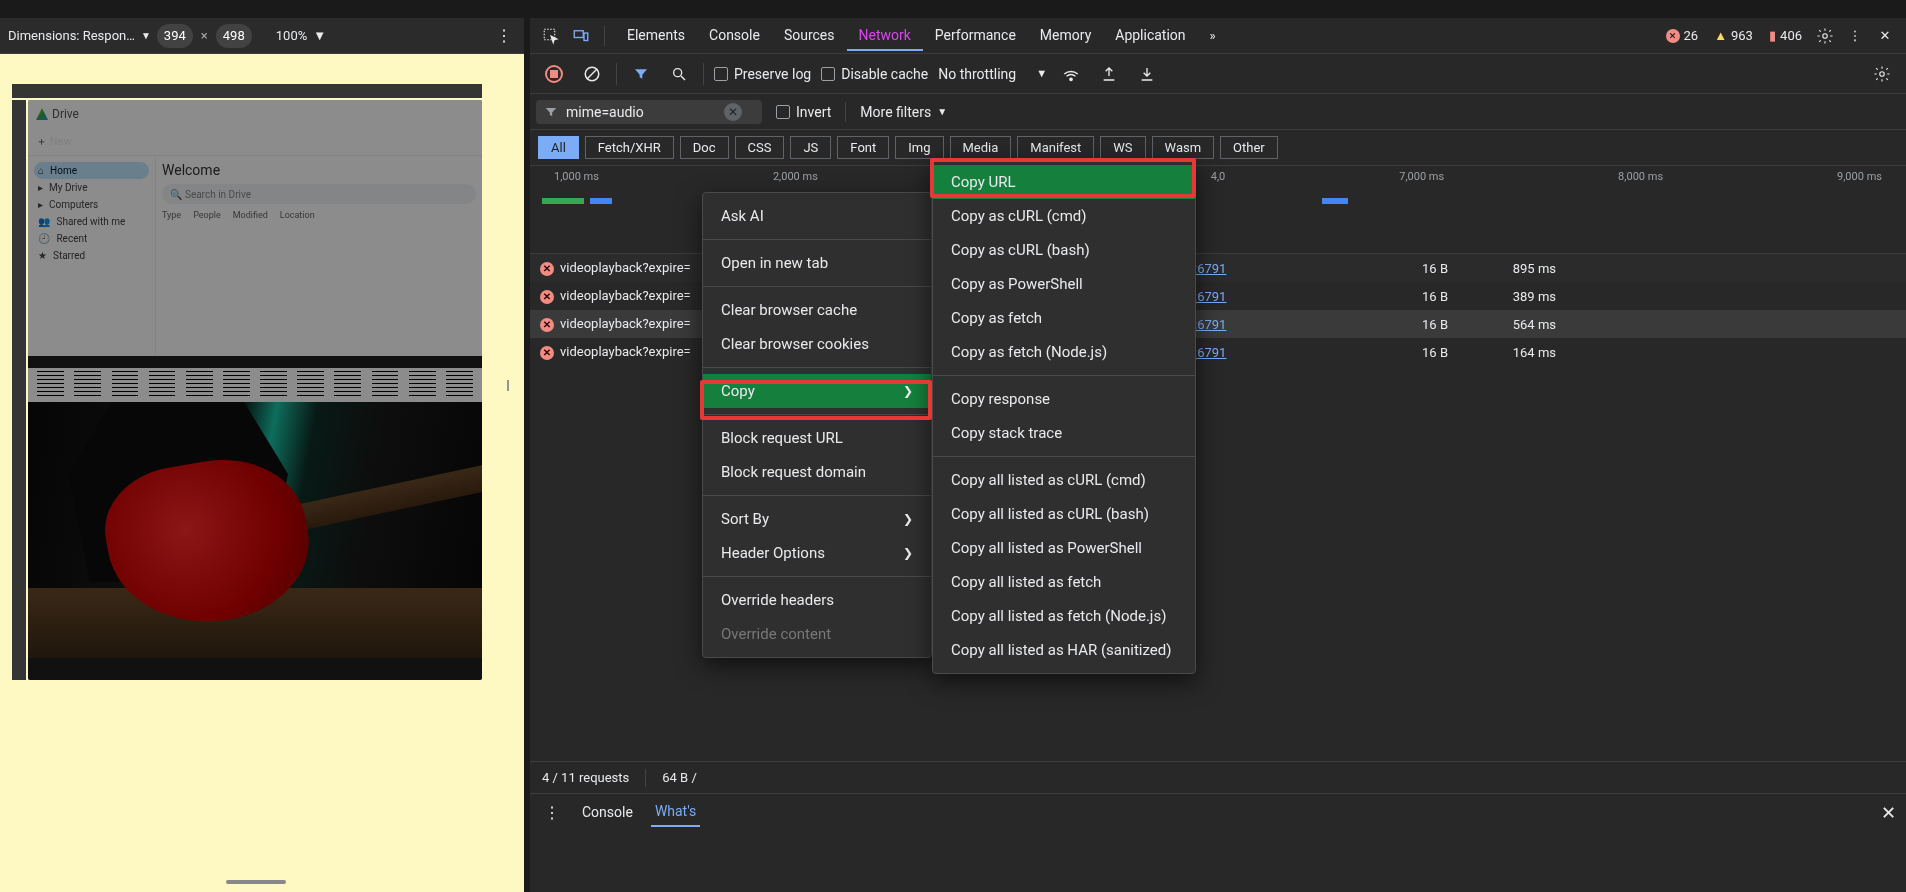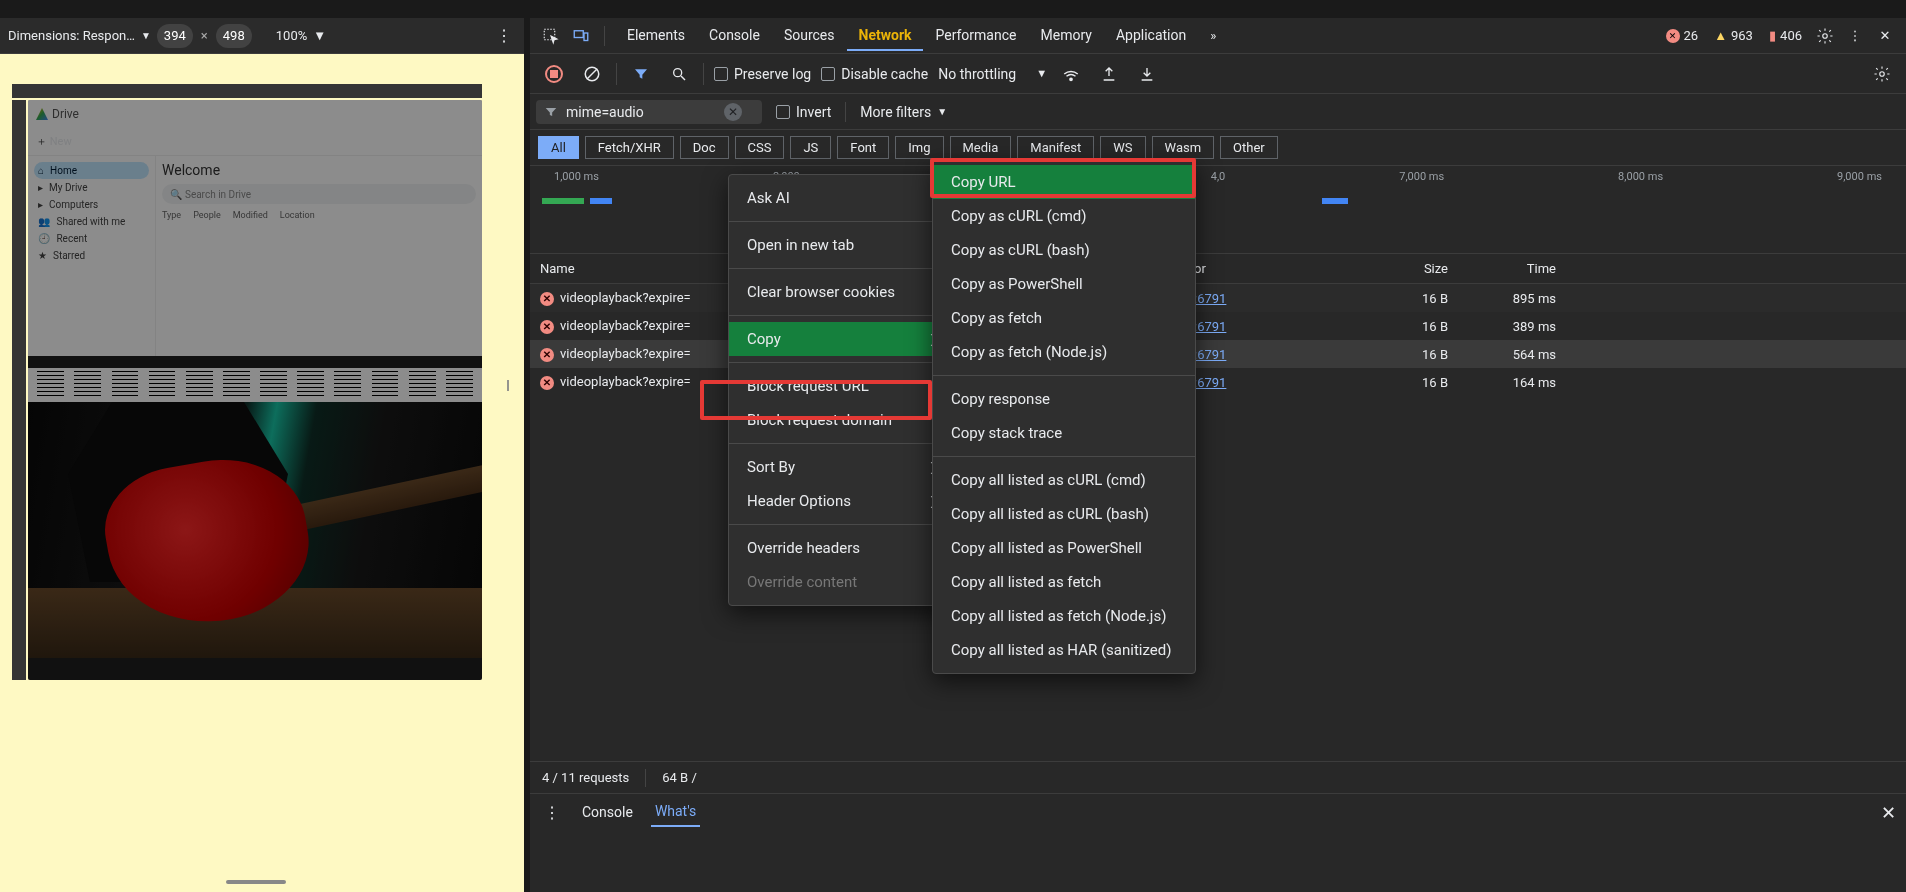--- a/index.html
+++ b/index.html
@@ -52,21 +52,21 @@
 
 
 .splitter { width: 6px; background: #1a1a1a; }
 
 
 .devtools { flex: 1; background: #282828; display: flex; flex-direction: column; }
 .dt-tabbar { height: 36px; display: flex; align-items: center; padding: 0 8px; gap: 4px; border-bottom: 1px solid #3c3c3c; }
 .dt-tabbar .iconbtn { width: 26px; height: 26px; display: flex; align-items: center; justify-content: center; color: #e8eaed; cursor: pointer; border-radius: 2px; }
 .dt-tabbar .sep { width: 1px; height: 20px; background: #444; margin: 0 6px; }
 .dt-tabbar .tab { padding: 6px 12px; color: #e8eaed; cursor: pointer; font-size: 14px; }
-.dt-tabbar .tab.active { color: #eab308; border-bottom: 2px solid #7cacf8; margin-bottom: -1px; font-weight: bold; }
+.dt-tabbar .tab.active { color: #d946ef; border-bottom: 2px solid #7cacf8; margin-bottom: -1px; }
 .dt-tabbar .more { padding: 6px 8px; color: #e8eaed; cursor: pointer; }
 .dt-tabbar .spacer { flex: 1; }
 .dt-tabbar .badge { display: flex; align-items: center; gap: 4px; padding: 2px 6px; font-size: 13px; color: #e8eaed; }
 .badge .dot-err { width: 14px; height: 14px; border-radius: 50%; background: #f28b82; display: inline-flex; align-items: center; justify-content: center; font-size: 9px; color: #000; }
 .badge .dot-warn { color: #fdd663; }
 .badge .dot-info { color: #f28b82; }
 
 .net-toolbar { height: 40px; display: flex; align-items: center; padding: 0 10px; gap: 10px; border-bottom: 1px solid #3c3c3c; }
 .net-toolbar .iconbtn { width: 28px; height: 28px; display: flex; align-items: center; justify-content: center; color: #e8eaed; cursor: pointer; border-radius: 2px; }
 .net-toolbar .rec { width: 18px; height: 18px; border: 2px solid #f28b82; border-radius: 50%; display: flex; align-items: center; justify-content: center; }
@@ -126,21 +126,21 @@
 .drawer-body { height: 62px; }
 
 
 .ctx { position: absolute; background: #2f2f2f; border: 1px solid #4a4a4a; border-radius: 4px; box-shadow: 0 8px 24px rgba(0,0,0,0.6); z-index: 100; padding: 6px 0; font-size: 15px; }
 .ctx .item { padding: 8px 18px; display: flex; align-items: center; justify-content: space-between; color: #e8eaed; cursor: pointer; min-height: 34px; }
 .ctx .item.disabled { color: #777; cursor: default; }
 .ctx .item.hover { background: #15803d; }
 .ctx .divider { height: 1px; background: #4a4a4a; margin: 6px 0; }
 .ctx .chev-r { font-size: 12px; color: #e8eaed; }
 
-.ctx-main { left: 702px; top: 174px; width: 230px; margin-left: 26px; }
+.ctx-main { left: 702px; top: 192px; width: 230px; }
 .ctx-sub { left: 932px; top: 158px; width: 264px; }
 
 .hl-red { position: absolute; border: 4px solid #e53935; border-radius: 2px; pointer-events: none; z-index: 200; }
 .hl1 { left: 700px; top: 380px; width: 232px; height: 40px; }
 .hl2 { left: 930px; top: 158px; width: 266px; height: 40px; }
 
 svg { display: block; }
 </style>
 </head>
 <body>
@@ -406,26 +406,20 @@
           <span>9,000 ms</span>
         </div>
       <div class="bars">
           <div class="bar g"></div>
           <div class="bar b"></div>
         </div>
       <div class="far"></div>
     </div>
 
     <div class="net-table">
-      <div class="thead">
-        <div class="col-name">Name</div>
-        <div class="col-init">or</div>
-        <div class="col-size">Size</div>
-        <div class="col-time">Time</div>
-      </div>
       <div id="tbody">
           <div class="trow">
             <div class="col-name"><span class="status-x">✕</span><span class="name">videoplayback?expire=</span></div>
             <div class="col-init"><span class="init">:6791</span></div>
             <div class="col-size">16 B</div>
             <div class="col-time">895 ms</div>
           </div>
           <div class="trow">
             <div class="col-name"><span class="status-x">✕</span><span class="name">videoplayback?expire=</span></div>
             <div class="col-init"><span class="init">:6791</span></div>
@@ -469,20 +463,23 @@
 <div class="ctx ctx-main" id="ctx-main">
     <div class="item">
       <span>Ask AI</span>
     </div>
     <div class="divider"></div>
     <div class="item">
       <span>Open in new tab</span>
     </div>
     <div class="divider"></div>
     <div class="item">
+      <span>Clear browser cache</span>
+    </div>
+    <div class="item">
       <span>Clear browser cookies</span>
     </div>
     <div class="divider"></div>
     <div class="item hover">
       <span>Copy</span>
       <span class="chev-r">❯</span>
     </div>
     <div class="divider"></div>
     <div class="item">
       <span>Block request URL</span>

